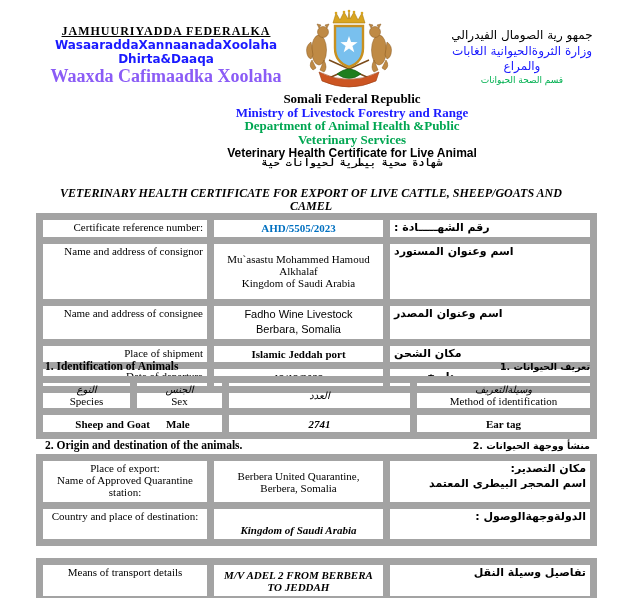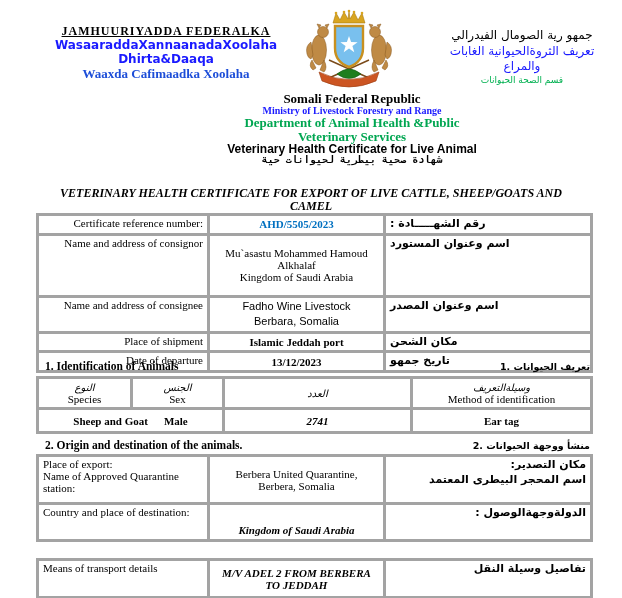--- a/index.html
+++ b/index.html
@@ -3,41 +3,41 @@
 <meta charset="utf-8">
 <style>
   html,body{margin:0;padding:0;background:#fff;}
   .page{position:relative;width:622px;height:598px;background:#fff;overflow:hidden;
         font-family:"Liberation Serif",serif;color:#000;}
   
   .somali-block{position:absolute;left:38px;top:24px;width:256px;text-align:center;line-height:1.18;}
   .somali-l1,.somali-l2{font-weight:bold;font-size:12px;letter-spacing:1px;text-decoration:underline;
         font-family:"Liberation Serif",serif;}
   .somali-l3,.somali-l4{color:#1a1aff;font-weight:bold;font-size:12px;font-family:"DejaVu Sans",sans-serif;}
-  .somali-l5{color:#1d4ed8;font-weight:bold;font-size:13px;}
+  .somali-l5{color:#8b5cf6;font-weight:bold;font-size:18px;}
   .emblem{position:absolute;left:303px;top:8px;}
   .arabic-block{position:absolute;left:428px;top:28px;width:188px;text-align:center;line-height:1.3;
         font-family:"DejaVu Sans",sans-serif;font-weight:normal;}
   .arabic-l1{font-size:12px;color:#000;}
   .arabic-l2,.arabic-l3{font-size:12px;color:#1a1aff;}
   .arabic-l4{font-size:9px;color:#00b050;}
   .center-block{position:absolute;left:198px;top:92px;width:308px;text-align:center;line-height:1.05;}
   .center-l1{font-weight:bold;font-size:13px;}
-  .center-l2{font-weight:bold;font-size:10px;color:#1a1aff;}
+  .center-l2{font-weight:bold;font-size:13px;color:#1a1aff;}
   .center-l3,.center-l4{font-weight:bold;font-size:13px;color:#00a651;}
   .center-l5{font-weight:bold;font-size:12px;font-family:Liberation Sans, sans-serif;}
   .center-l6{font-weight:bold;font-size:10px;font-family:Liberation Mono, monospace;}
   
   .title{position:absolute;left:30px;top:187px;width:562px;text-align:center;
          font-weight:bold;font-style:italic;font-size:12px;line-height:1.1;}
   
   table.tbl{border-collapse:collapse;table-layout:fixed;width:554px;position:absolute;left:36px;}
-  table.tbl td{border:3px solid #a3a3a3;padding:1px 4px;font-size:11px;vertical-align:top;overflow:hidden;}
+  table.tbl td{border:7px solid #a3a3a3;padding:1px 4px;font-size:11px;vertical-align:top;overflow:hidden;}
   .lblR{text-align:right;}
-  .lblL{text-align:left;}
+  .lblL{text-align:center;}
   .val{text-align:center;vertical-align:middle !important;}
   .ar{font-family:"DejaVu Sans",sans-serif;font-weight:bold;font-size:9.5px;line-height:1.35;}
   .arL{text-align:left;}
   .arR{text-align:right;}
   .ref{font-weight:bold;color:#0070c0;font-size:11.5px;}
   .b{font-weight:bold;}
   .bi{font-weight:bold;font-style:italic;}
   .sans{font-family:"Liberation Sans",sans-serif;font-size:10.5px;line-height:1.4;}
   .top-table{top:213px;}
   .sechead{position:absolute;left:36px;width:554px;display:flex;justify-content:space-between;align-items:baseline;}
@@ -105,21 +105,21 @@
       <polygon points="46,28 48.1,34.1 54.6,34.2 49.4,38.1 51.3,44.3 46,40.6 40.7,44.3 42.6,38.1 37.4,34.2 43.9,34.1" fill="#ffffff"></polygon>
 
       <path d="M34 66 q12 -10 24 0 q-12 9 -24 0 Z" fill="#1e7e1e" stroke="#145914" stroke-width="0.5"></path>
 
       <path d="M16 64 q30 15 60 0 l-3 9 q-27 12 -54 0 Z" fill="#cc5522" stroke="#993d12" stroke-width="0.6"></path>
     </svg>
   </div>
 
   <div class="arabic-block" dir="rtl">
     <div class="arabic-l1">جمهو رية الصومال الفيدرالي</div>
-    <div class="arabic-l2">تعريف الثروةالحيوانية الغابات</div>
+    <div class="arabic-l2">وزارة الثروةالحيوانية الغابات</div>
     <div class="arabic-l3">والمراع</div>
     <div class="arabic-l4">قسم الصحة الحيوانات</div>
   </div>
 
   <div class="center-block">
     <div class="center-l1">Somali Federal Republic</div>
     <div class="center-l2">Ministry of Livestock Forestry and Range</div>
     <div class="center-l3">Department of Animal Health &amp;Public</div>
     <div class="center-l4">Veterinary Services</div>
     <div class="center-l5">Veterinary Health Certificate for Live Animal</div>

